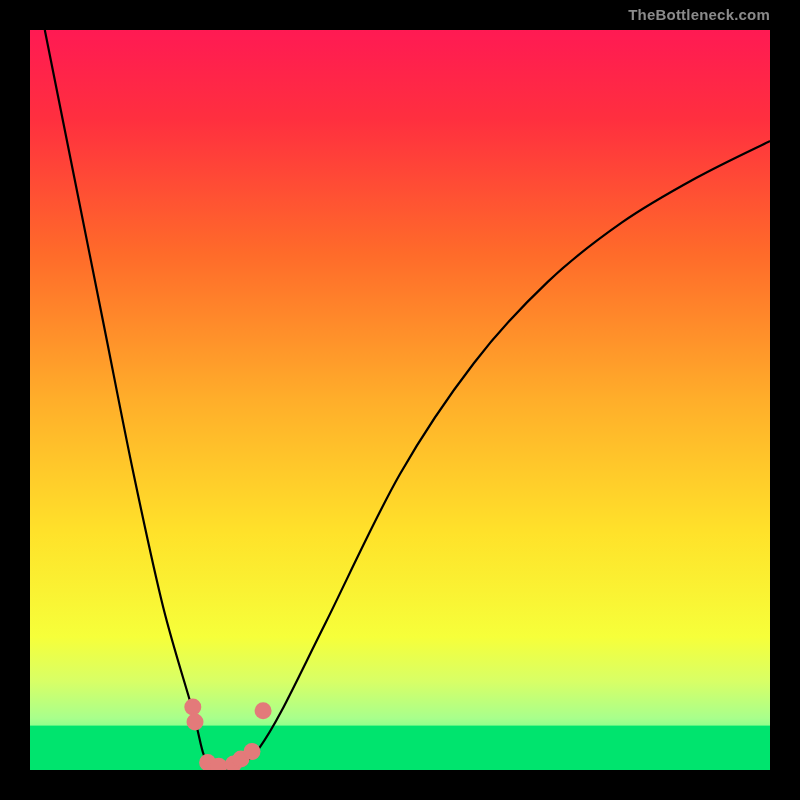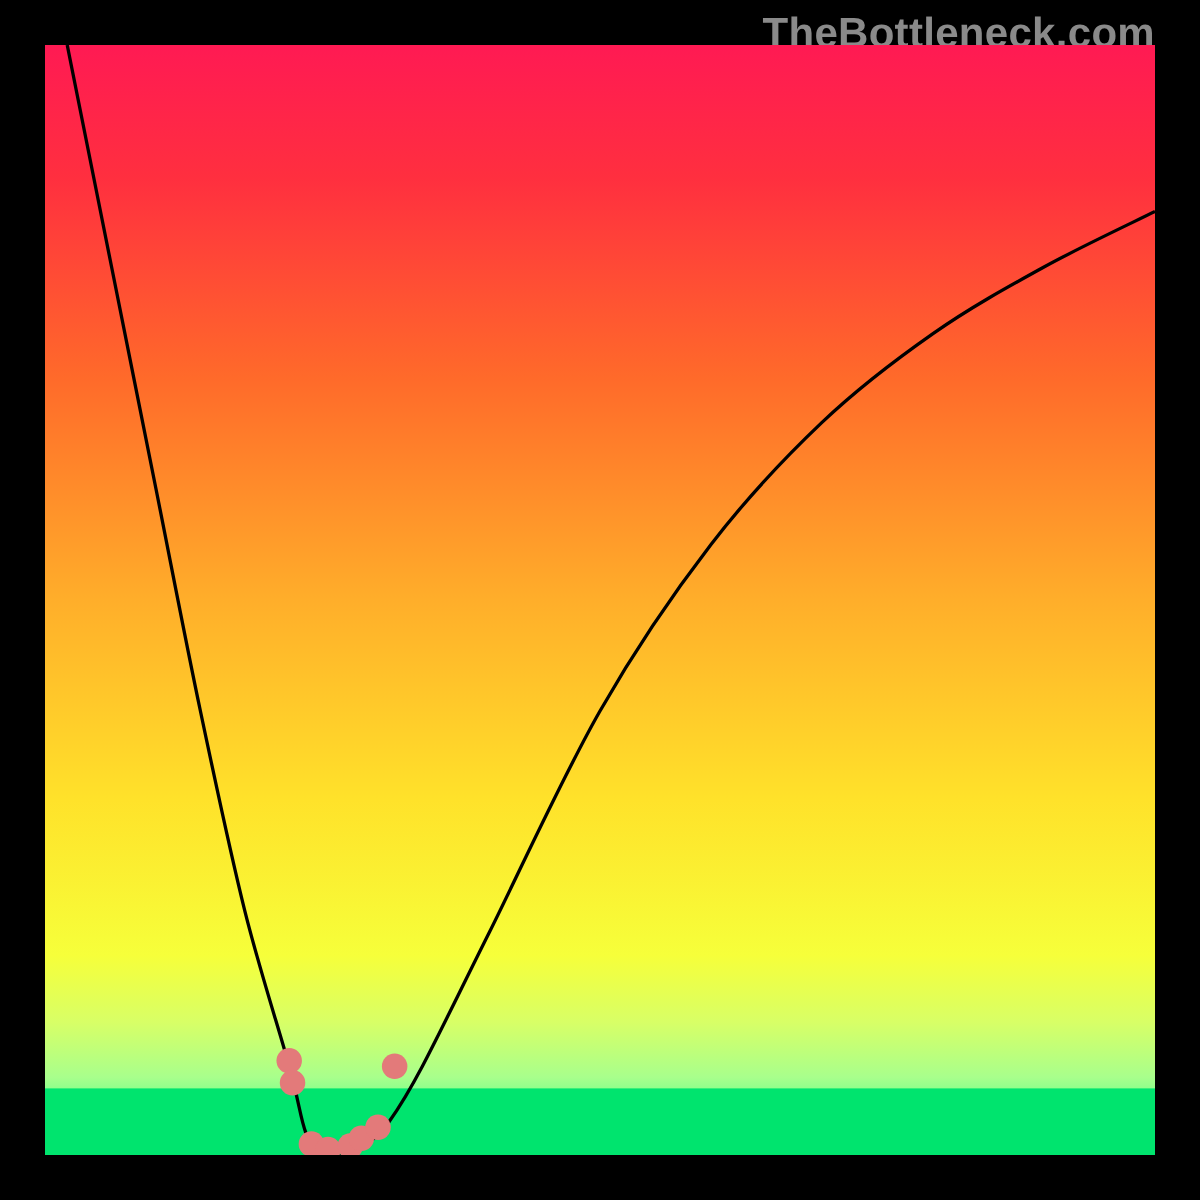--- a/index.html
+++ b/index.html
@@ -31,21 +31,21 @@
     left: 0;
     top: 0;
     width: 740px;
     height: 740px;
   }
   .watermark {
     position: absolute;
     top: 6px;
     right: 30px;
     font-family: Arial, Helvetica, sans-serif;
-    font-size: 28px;
+    font-size: 15px;
     font-weight: 600;
     color: #8a8a8a;
     letter-spacing: 0.2px;
   }
   svg.curve {
     position: absolute;
     left: 0;
     top: 0;
   }
 </style>

